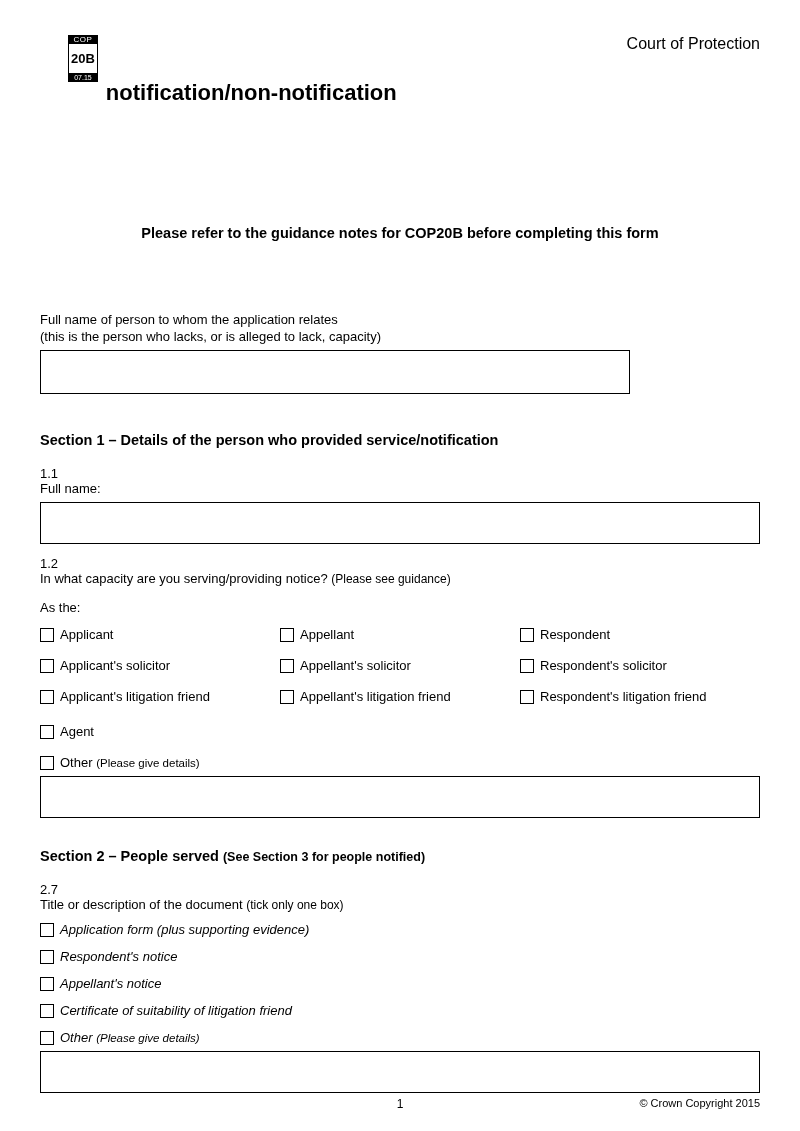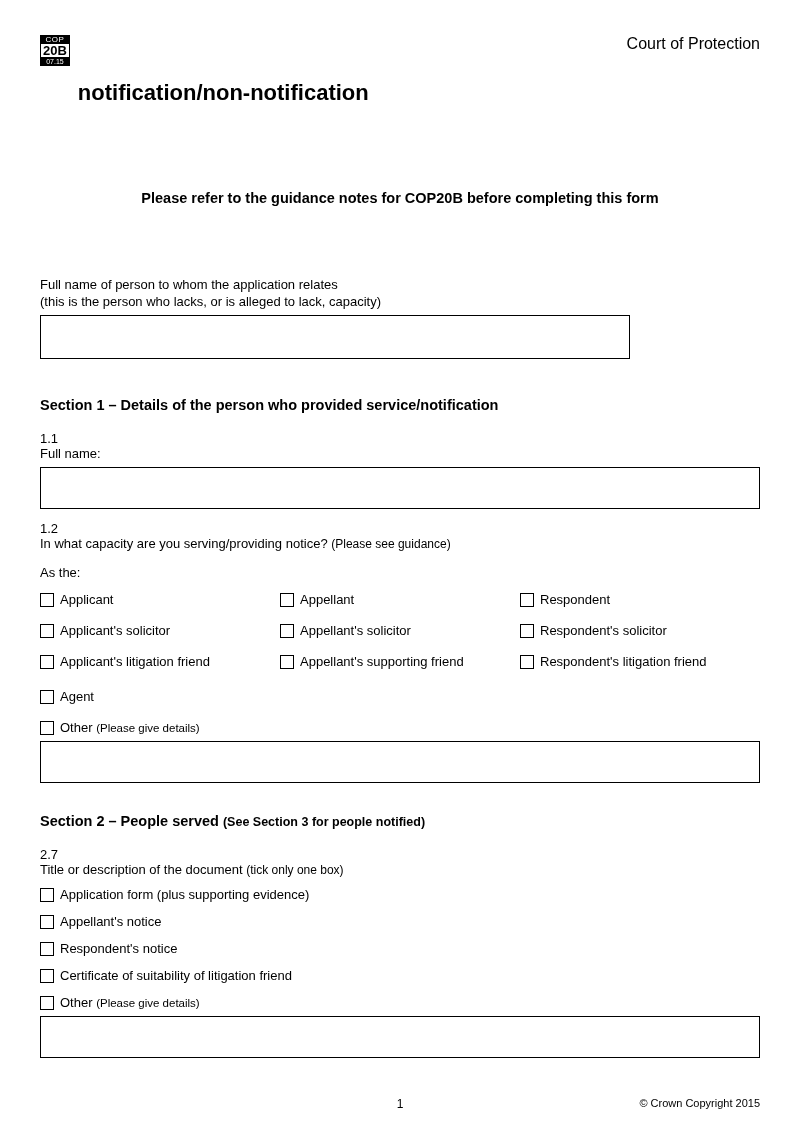--- a/index.html
+++ b/index.html
@@ -12,31 +12,32 @@
     padding: 35px 40px 30px 40px;
     color: #000;
     font-size: 13px;
   }
   .header-row { display: flex; align-items: flex-start; }
   .badge {
     display: inline-block;
     margin-right: 8px;
     text-align: center;
     line-height: 1;
+    margin-left: 28px;
   }
   .badge .top { background:#000; color:#fff; font-size:8px; padding:1px 3px 0 3px; letter-spacing:0.5px;}
-  .badge .mid { background:#fff; color:#000; font-size:13px; font-weight:bold; padding:0 2px; border-left:1px solid #000; border-right:1px solid #000;}
+  .badge .mid { background:#fff; color:#000; font-size:13px; font-weight:bold; padding:8px 2px; border-left:1px solid #000; border-right:1px solid #000;}
   .badge .bot { background:#000; color:#fff; font-size:7px; padding:1px 3px;}
   .title-block { flex:1; }
   .overline { font-size:16px; font-weight:normal; margin-bottom:2px;text-align:right; }
   .title { font-size:22px; font-weight:bold; line-height:1.15; }
   .case-box { width:175px; border:1px solid #000; }
   .case-box-header { background:#000; color:#fff; font-weight:bold; font-size:13px; padding:3px 6px; }
   .case-box-body { height:36px; }
-  .instruction { text-align:center; font-weight:bold; font-size:14.5px; margin-top:84px; }
+  .instruction { text-align:center; font-weight:bold; font-size:14.5px; margin-top:119px; }
   .field-label { font-size:13px; margin-top:70px; line-height:1.35; }
   .input-box { border:1px solid #000; height:44px; width:590px; margin-top:4px; }
   .section-h { font-weight:bold; font-size:14.5px; margin-top:38px; }
   .section-h .light { font-weight:bold; font-size:12.5px; }
   .row { display:flex; margin-top:18px;flex-direction:column; }
   .num { width:45px; font-size:13px; }
   .content { flex:1; }
   .sublabel { font-size:13px; }
   .sublabel .hint { font-size:12px; }
   .wide-input { border:1px solid #000; height:42px; margin-top:6px; }
@@ -115,21 +116,21 @@
         <div class="chk">
             <div class="box"></div>
             <div class="lbl">Appellant</div>
           </div>
         <div class="chk">
             <div class="box"></div>
             <div class="lbl">Appellant's solicitor</div>
           </div>
         <div class="chk">
             <div class="box"></div>
-            <div class="lbl">Appellant's supporting friend</div>
+            <div class="lbl">Appellant's litigation friend</div>
           </div>
       </div>
       <div class="col">
         <div class="chk">
             <div class="box"></div>
             <div class="lbl">Respondent</div>
           </div>
         <div class="chk">
             <div class="box"></div>
             <div class="lbl">Respondent's solicitor</div>
@@ -158,32 +159,32 @@
   <span class="light">(See Section 3 for people notified)</span>
 </div>
 
 <div class="row">
   <div class="num">2.7</div>
   <div class="content">
     <div class="sublabel">
       <span>Title or description of the document</span>
       <span class="hint">(tick only one box)</span>
     </div>
-    <div class="vlist" style="margin-top:10px;">
+    <div class="vlist" style="margin-top:10px;font-style:italic;">
       <div class="chk">
           <div class="box"></div>
           <div class="lbl">Application form (plus supporting evidence)</div>
         </div>
       <div class="chk">
           <div class="box"></div>
+          <div class="lbl">Respondent's notice</div>
+        </div>
+      <div class="chk">
+          <div class="box"></div>
           <div class="lbl">Appellant's notice</div>
-        </div>
-      <div class="chk">
-          <div class="box"></div>
-          <div class="lbl">Respondent's notice</div>
         </div>
       <div class="chk">
           <div class="box"></div>
           <div class="lbl">Certificate of suitability of litigation friend</div>
         </div>
       <div class="chk" style="margin-bottom:4px;">
         <div class="box"></div>
         <div class="lbl"><span>Other</span> <span class="hint">(Please give details)</span></div>
       </div>
     </div>

